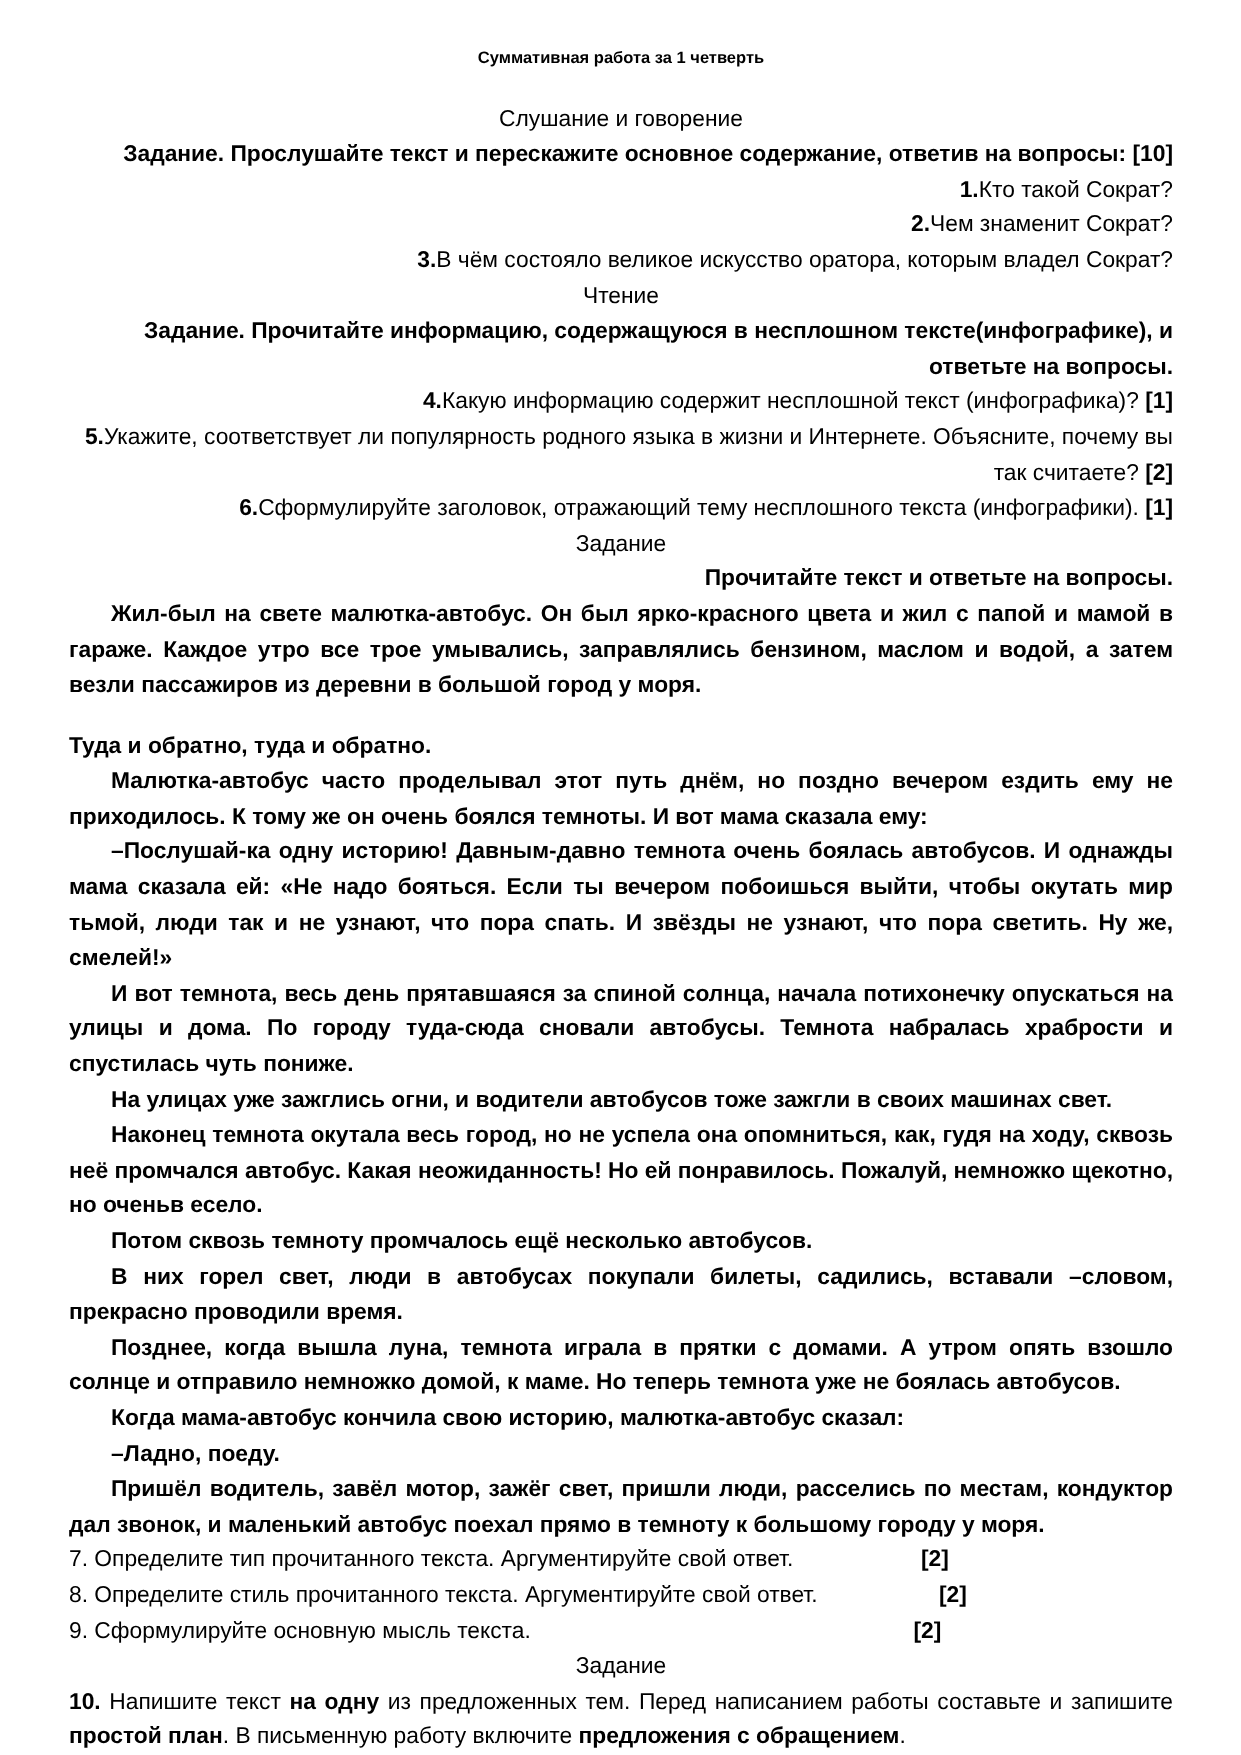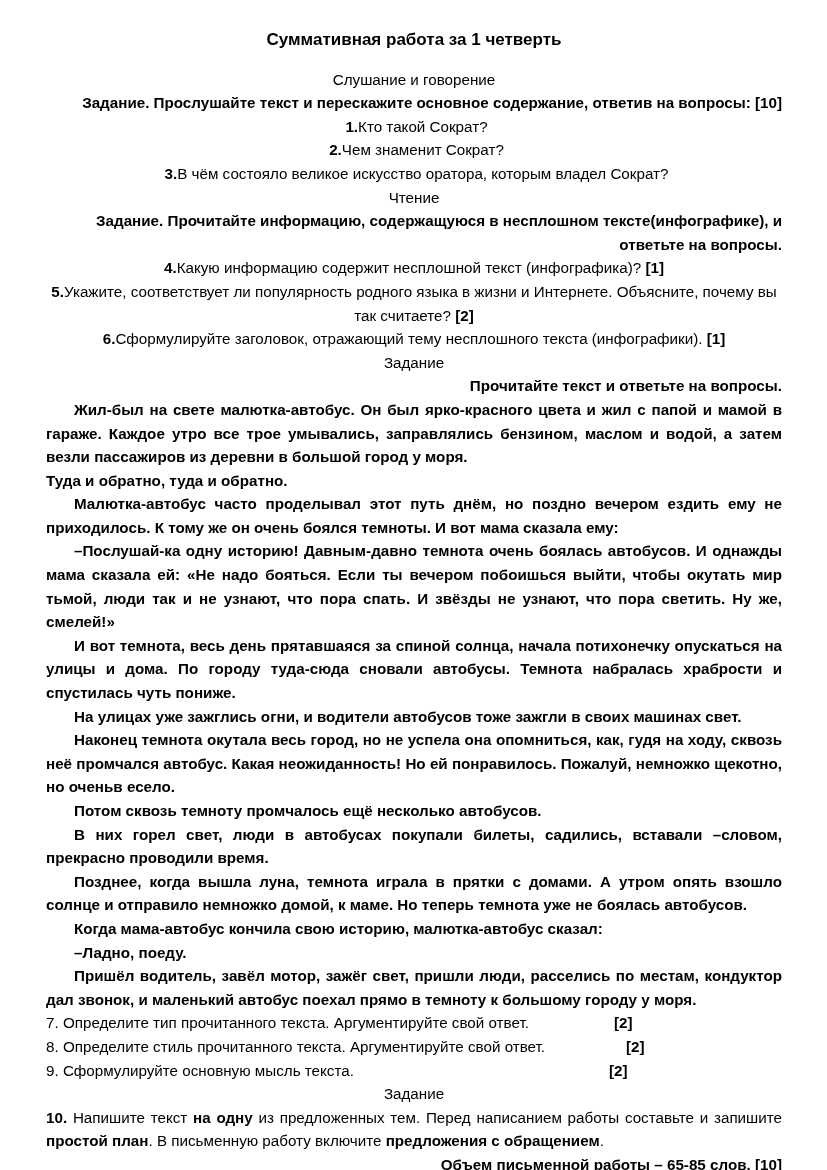--- a/index.html
+++ b/index.html
@@ -28,58 +28,58 @@
     width: 736px;
     font-size: 15.2px;
     line-height: 23.6px;
   }
   .bold { font-weight: bold; }
   .just { text-align: justify; }
 
   .title {
     font-weight: bold;
     text-align: center;
-    font-size: 17px;
+    font-size: 11px;
     line-height: 23.6px;
   }
   .gap-sm { height: 16px; }
 
   .section-head {
     font-weight: normal;
     text-align: center;
   }
   .task-head {
     font-weight: bold;
     text-align: right;
   }
   .task-head.indent1 { padding-left: 5px; }
 
   .q {
-    text-align: center;
+    text-align: right;
   }
   .q .num { font-weight: bold; }
   .q .mark { font-weight: bold; }
   .q.indent1 { padding-left: 5px; }
 
   .q-score {
     position: relative;
     text-align: left;
   }
   .q-score .score {
     position: absolute;
     font-weight: bold;
   }
 
   p.body {
     margin: 0;
     text-align: justify;
     text-indent: 28px;
     font-weight: bold;
   }
-  p.body.noindent { text-indent: 0; }
+  p.body.noindent { text-indent: 0; margin-top: 17px; }
 </style>
 </head>
 <body>
 
 <div class="page">
   <div class="doc">
 
     <div class="title">Суммативная работа за 1 четверть</div>
 
     <div class="gap-sm"></div>

